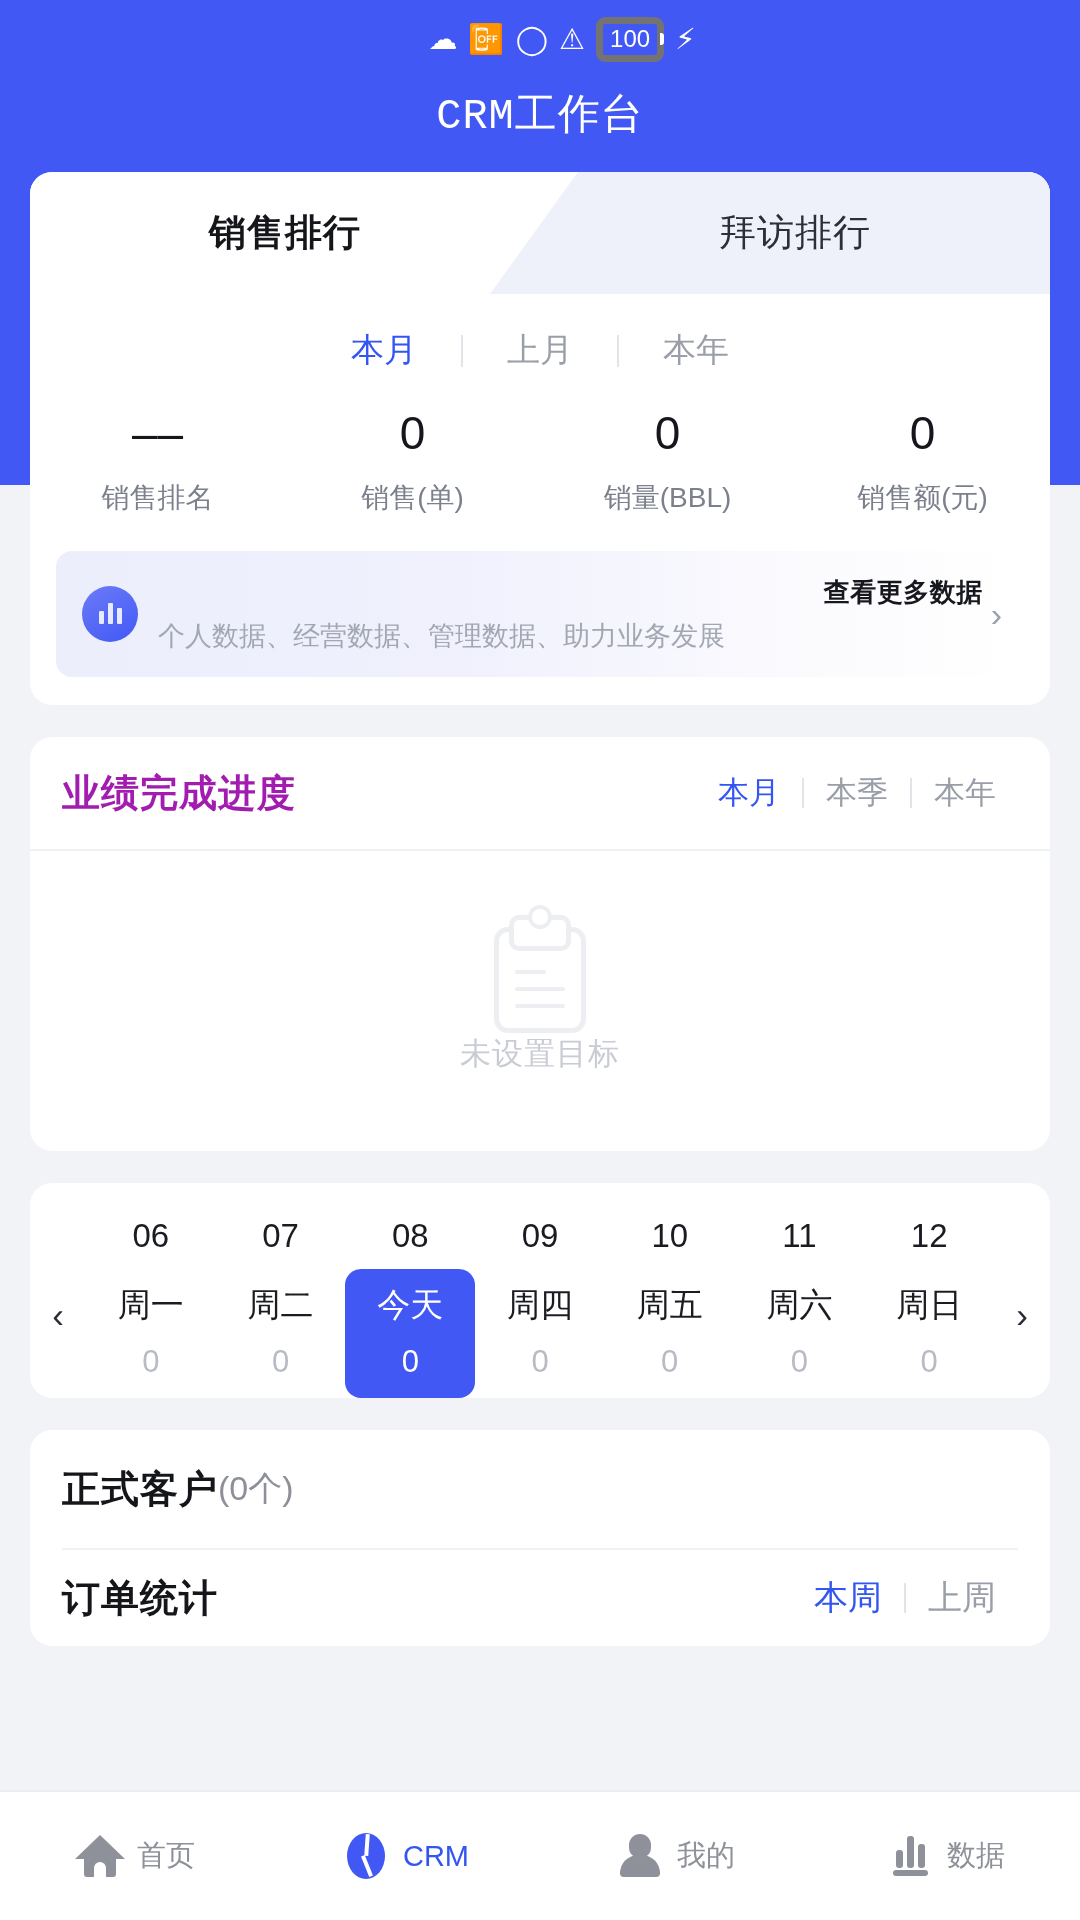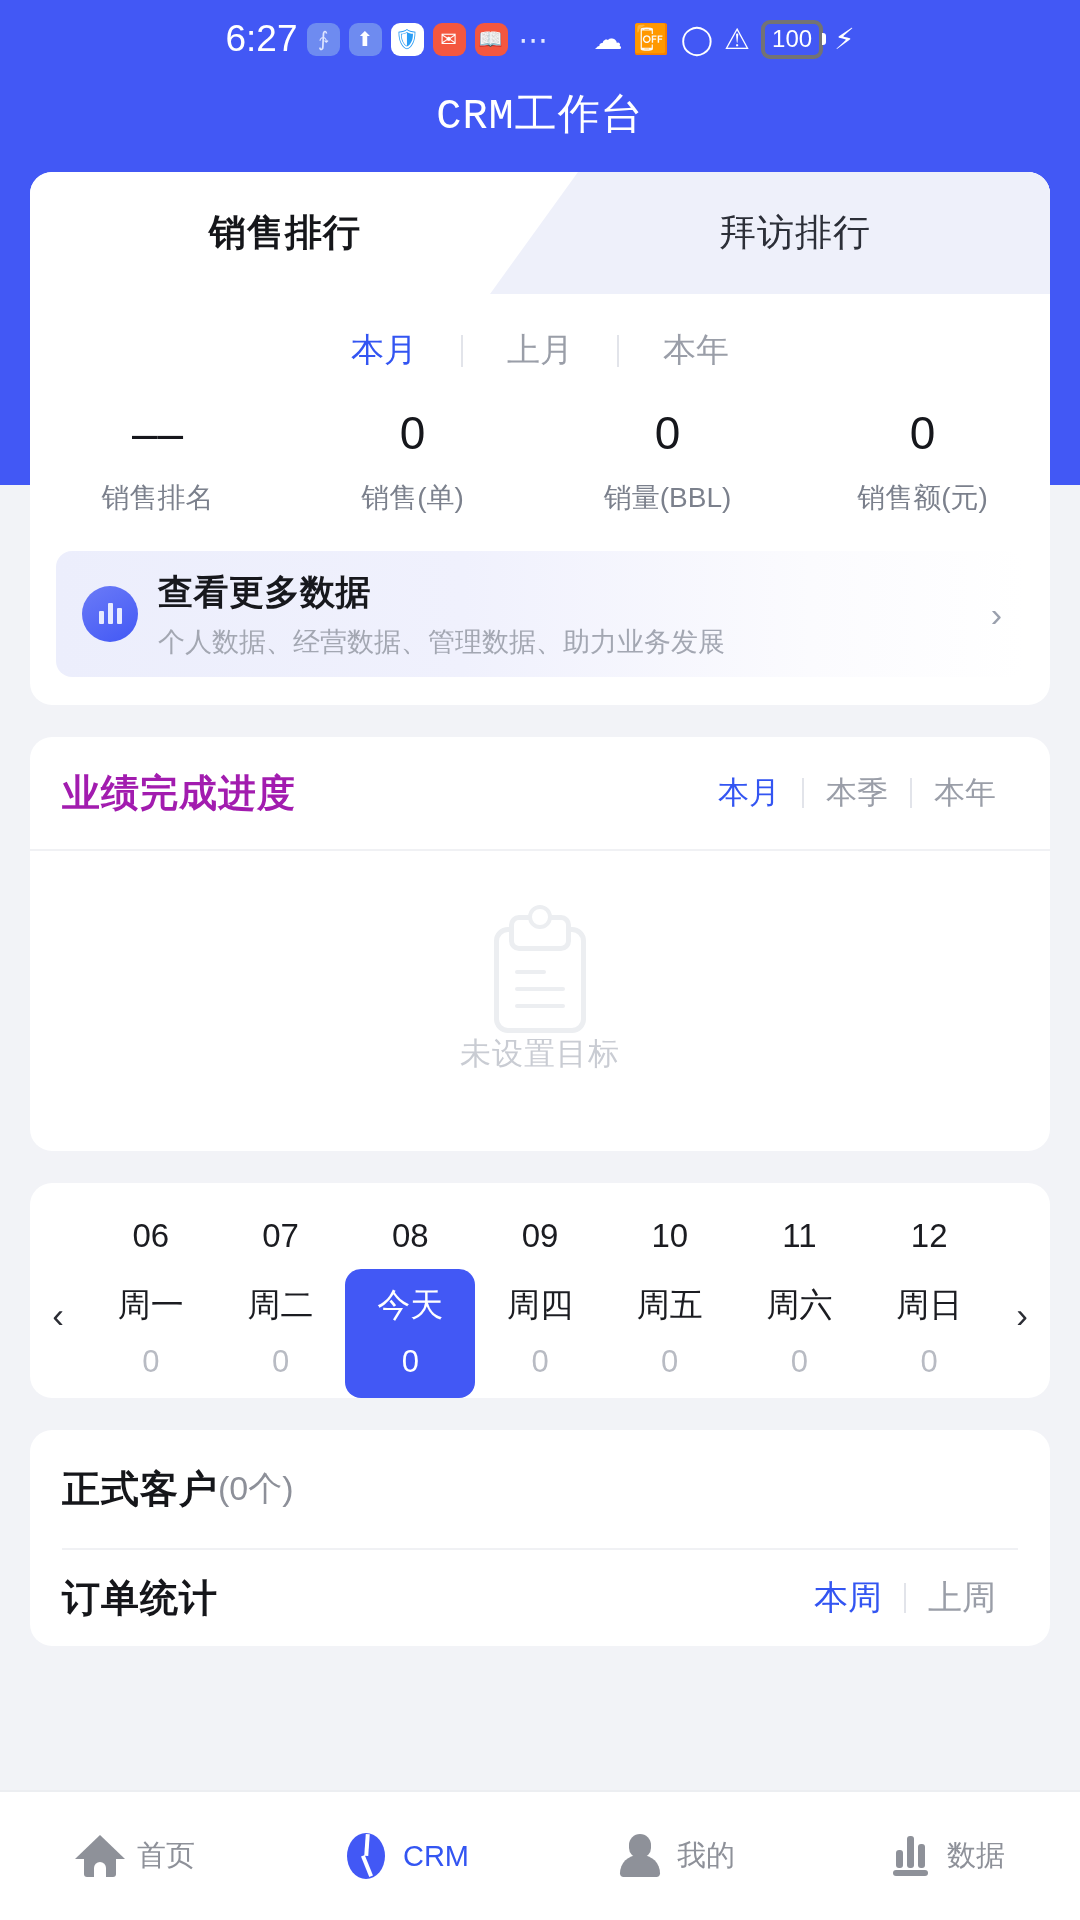--- a/index.html
+++ b/index.html
@@ -37,21 +37,21 @@
   }
   .ic-usb { background: #6e8bf0; color: #dfe6ff; }
   .ic-up  { background: #6e8bf0; color: #ffffff; }
   .ic-shield { background: #ffffff; color: #2a9df4; }
   .ic-mail { background: #f4573f; color: #ffffff; }
   .ic-book { background: #f4573f; color: #ffffff; }
   .sb-dots { font-size: 30px; color: #e3e7ff; letter-spacing: 1px; margin-left: 2px; }
   .sb-right { display: flex; align-items: center; gap: 11px; margin-left: 44px; }
   .sb-glyph { font-size: 29px; color: #ffffff; line-height: 1; }
   .sb-batt {
-    border: 4px solid #737373; border-radius: 9px;
+    border: 7px solid #737373; border-radius: 9px;
     padding: 1px 7px 2px 7px; font-size: 24px; font-weight: 500;
     position: relative;
   }
   .sb-batt::after {
     content: ""; position: absolute; right: -7px; top: 9px;
     width: 4px; height: 12px; background: #ffffff; border-radius: 0 3px 3px 0;
   }
   .page-title {
     position: absolute; top: 78px; left: 0; width: 1080px; height: 72px;
     display: flex; align-items: center; justify-content: center;
@@ -118,21 +118,21 @@
     width: 56px; height: 56px; border-radius: 50%;
     background: linear-gradient(150deg, #6b7bf7 0%, #4258f5 100%);
     display: flex; align-items: flex-end; justify-content: center;
     gap: 4px; padding-bottom: 18px; flex: 0 0 auto;
   }
   .banner-icon i { display: block; width: 5px; background: #e7ebff; border-radius: 1px; }
   .bi1 { height: 13px; }
   .bi2 { height: 21px; }
   .bi3 { height: 16px; }
   .banner-txt { margin-left: 20px; flex: 1 1 auto; }
-  .banner-title { font-size: 35px; font-weight: bold; color: #17181d; letter-spacing: 0.5px; }
+  .banner-title { font-size: 26px; font-weight: bold; color: #17181d; letter-spacing: 0.5px; text-align: right; }
   .banner-sub { font-size: 27px; color: #a3a7b2; margin-top: 8px; letter-spacing: 0px; }
   .banner-arrow { font-size: 34px; color: #9aa0ad; flex: 0 0 auto; padding-left: 8px; }
 
   
   .card-head {
     height: 114px; display: flex; align-items: center;
     padding: 0 32px; border-bottom: 2px solid #f0f1f4;
   }
   .card-title { font-size: 38px; font-weight: bold; color: #a21caf; flex: 1; letter-spacing: 1px; }
   .seg { display: flex; align-items: center; }
@@ -252,29 +252,20 @@
   }
 </style>
 </head>
 <body>
 
 <div id="phone">
 
   <div class="header"></div>
 
   <div class="statusbar">
-    <div class="sb-left">
-      <span class="sb-time">6:27</span>
-      <span class="sb-appicon ic-usb">∱</span>
-      <span class="sb-appicon ic-up">⬆</span>
-      <span class="sb-appicon ic-shield">🛡</span>
-      <span class="sb-appicon ic-mail">✉</span>
-      <span class="sb-appicon ic-book">📖</span>
-      <span class="sb-dots">⋯</span>
-    </div>
     <div class="sb-right">
       <span class="sb-glyph">☁</span>
       <span class="sb-glyph">📴</span>
       <span class="sb-glyph">◯</span>
       <span class="sb-glyph">⚠</span>
       <span class="sb-batt">100</span>
       <span class="sb-glyph">⚡</span>
     </div>
   </div>
 

